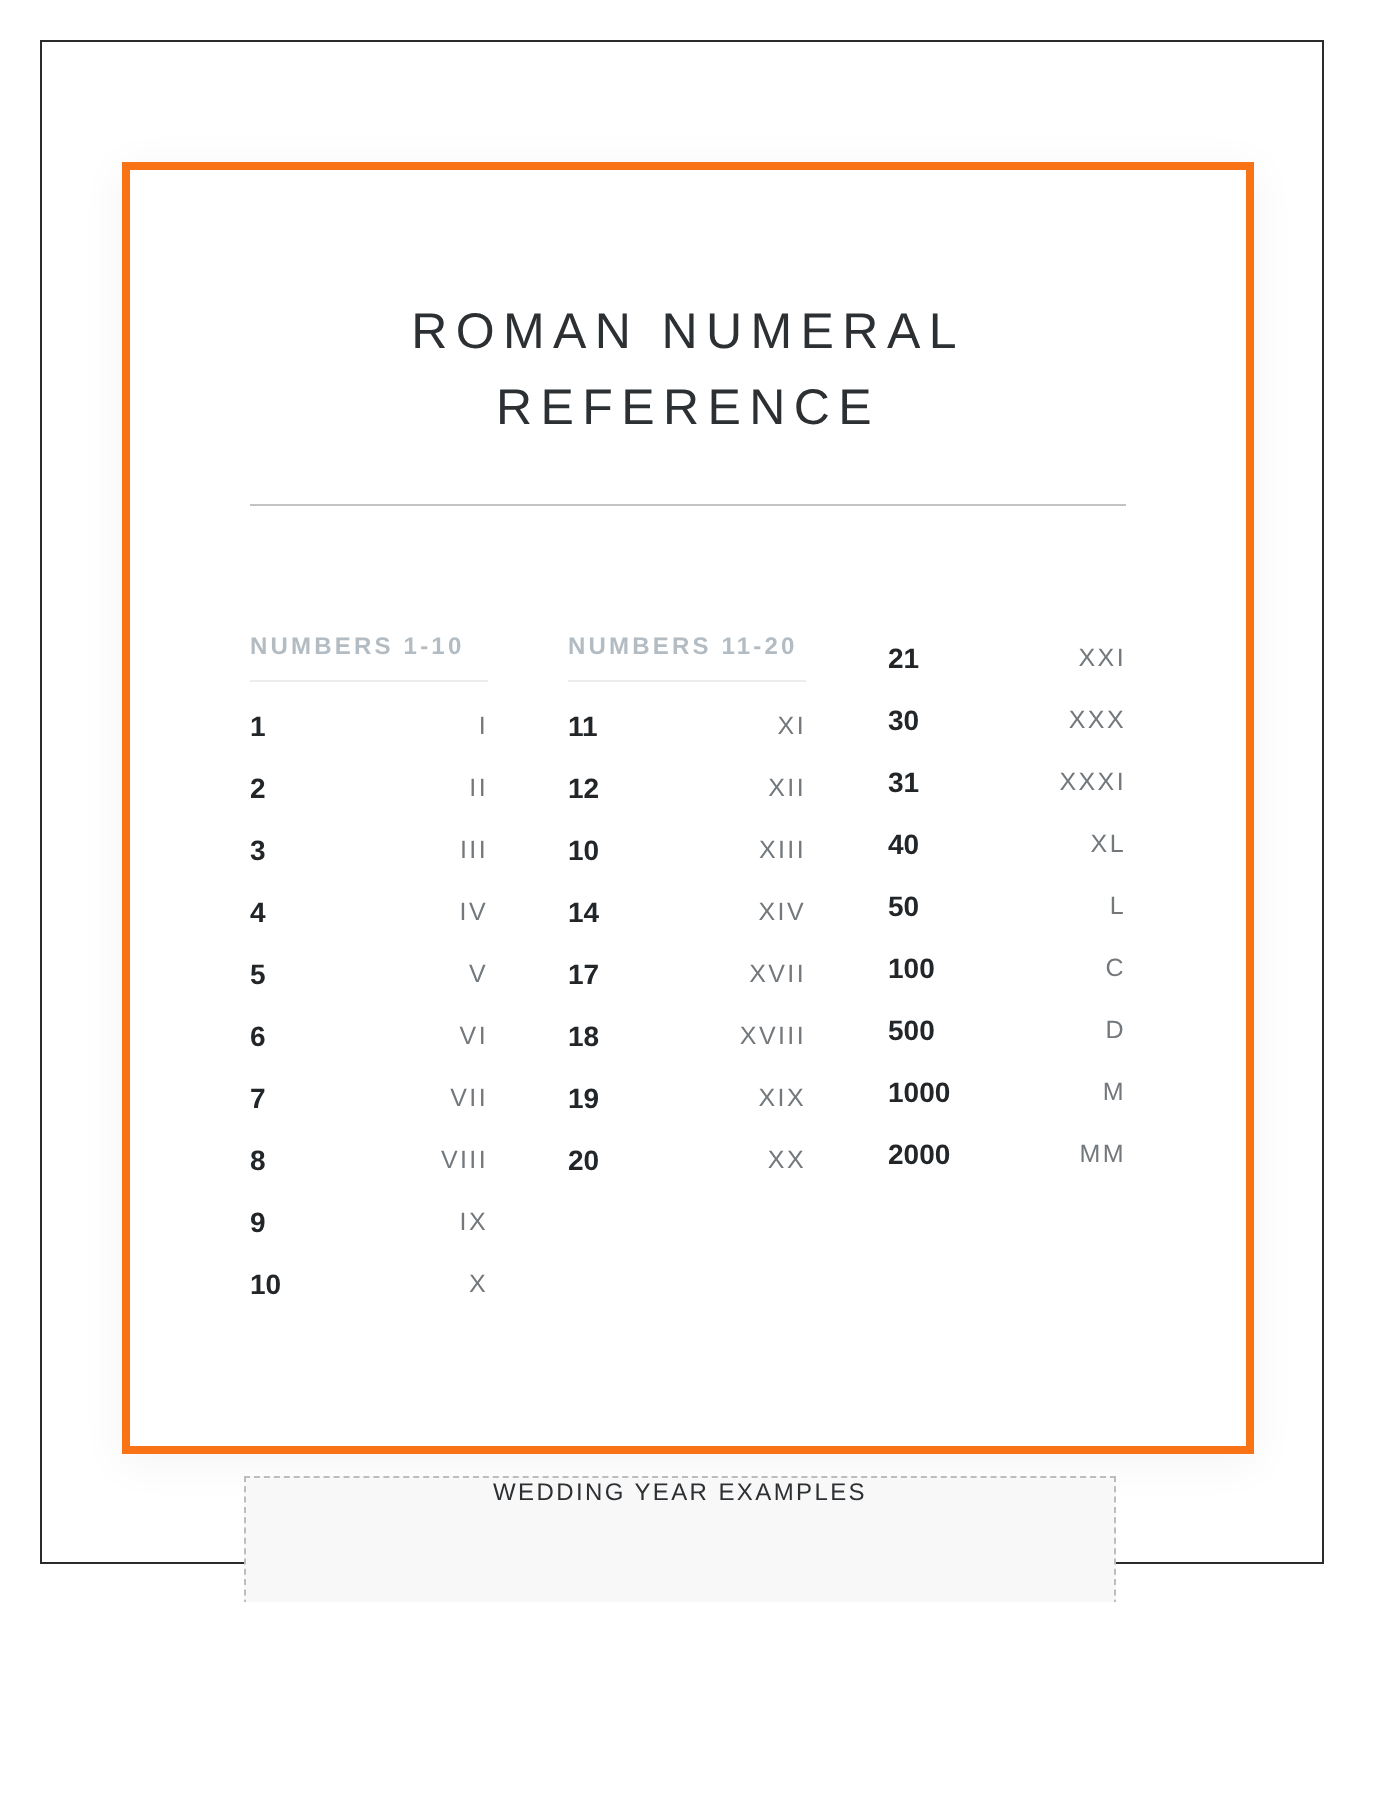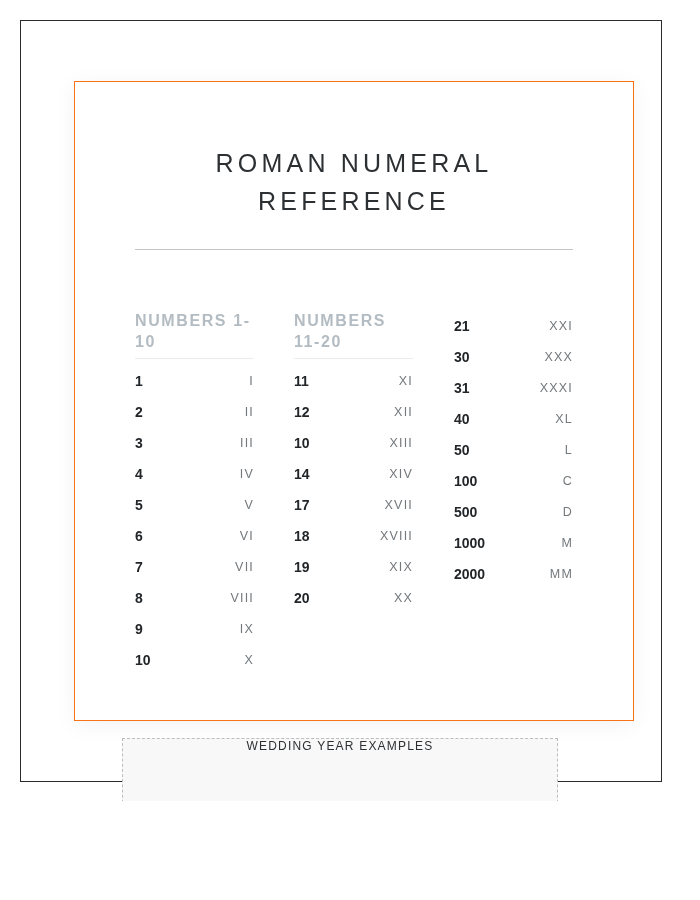--- a/index.html
+++ b/index.html
@@ -15,26 +15,26 @@
       position: absolute;
       left: 20px;
       top: 20px;
       width: 640px;
       height: 760px;
       border: 1px solid #2b2b2b;
       box-sizing: content-box;
     }
     .card {
       position: absolute;
-      left: 74px;
+      left: 61px;
       top: 81px;
       width: 558px;
       height: 638px;
       background: #ffffff;
-      border: 1px solid #f97316;
+      border: 4px solid #f97316;
       box-shadow: 0 4px 22px rgba(0,0,0,0.05);
     }
     .title {
       position: absolute;
       left: 0;
       right: 0;
       top: 62px;
       text-align: center;
       color: #2d3033;
       font-size: 25px;
@@ -54,21 +54,21 @@
     .col {
       position: absolute;
       top: 228px;
       width: 119px;
     }
     .col.c1 { left: 60px; }
     .col.c2 { left: 219px; }
     .col.c3 { left: 379px; }
     .col-head {
       color: #b3bcc2;
-      font-size: 16px;
+      font-size: 12px;
       font-weight: bold;
       letter-spacing: 1.6px;
       line-height: 21px;
       padding-bottom: 6px;
       border-bottom: 1px solid #ececec;
       margin-bottom: 6px;
     }
     .row {
       display: flex;
       justify-content: space-between;

